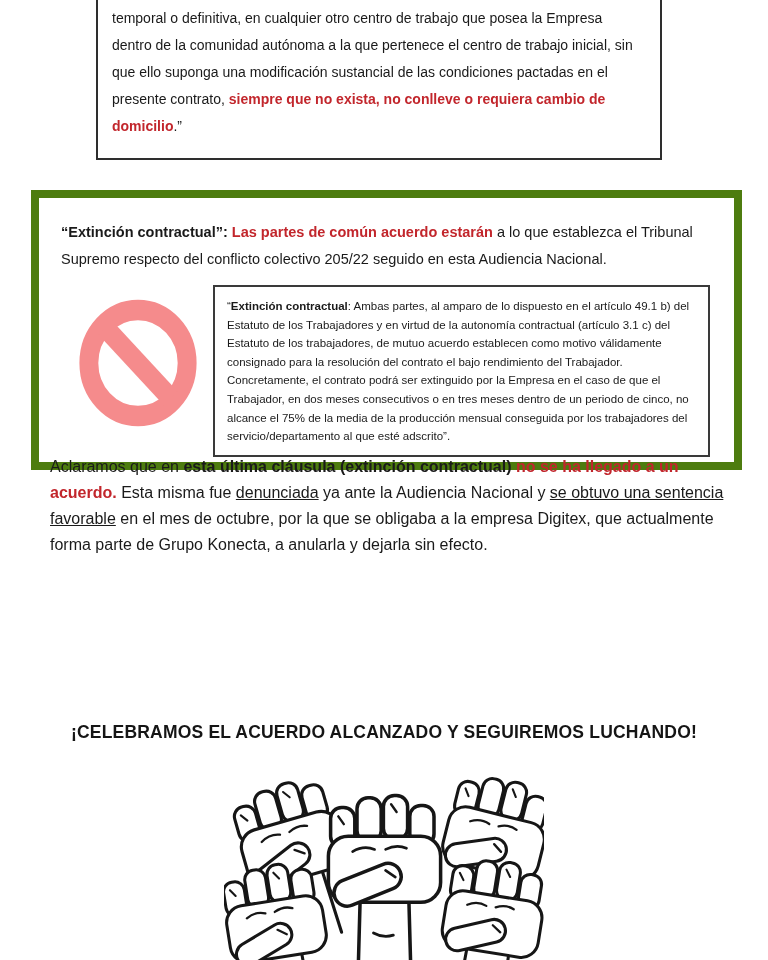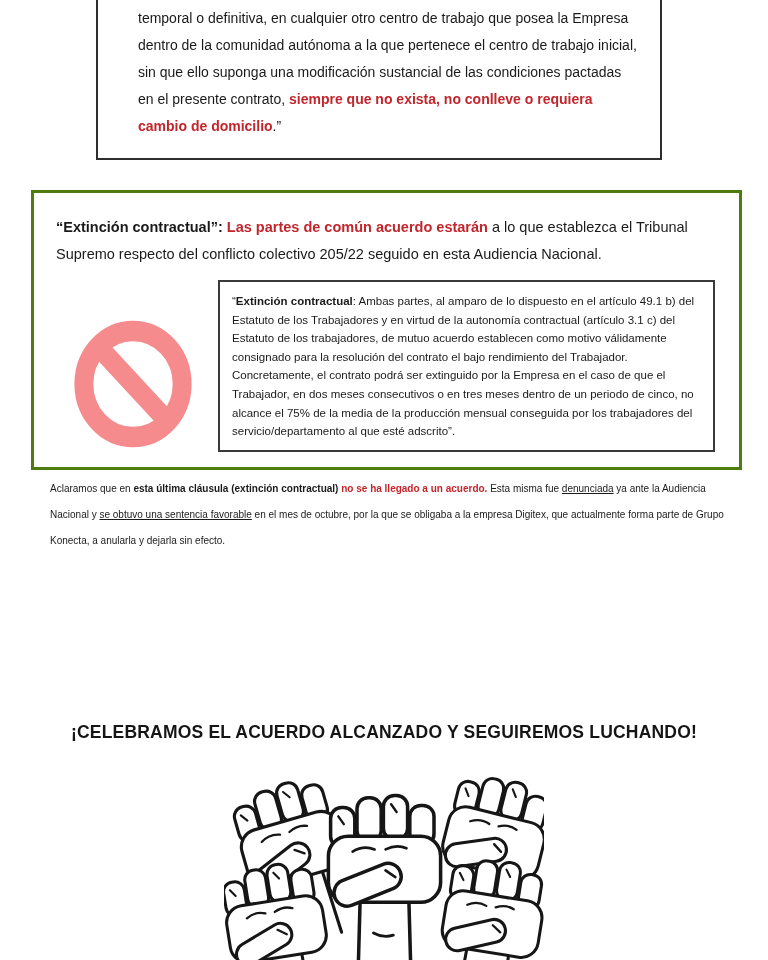--- a/index.html
+++ b/index.html
@@ -14,51 +14,51 @@
     color: #1a1a1a;
   }
 
   
   .top-box {
     position: absolute;
     left: 96px; top: 0;
     width: 566px;
     border: 2px solid #2e2e2e;
     border-top: none;
-    padding: 5px 20px 18px 40px;
+    padding: 5px 20px 18px 14px;
     font-size: 14px;
     line-height: 27px;
   }
 
   
   .agreement-box {
     position: absolute;
     left: 31px; top: 190px;
     width: 711px; height: 280px;
-    border: 3px solid #4d7c0f;
+    border: 8px solid #4d7c0f;
     padding: 21px 24px 0 22px;
   }
   .agreement-intro { font-size: 14.5px; line-height: 27px; }
-  .agreement-row { display: flex; align-items: flex-end; margin-top: 12px; }
+  .agreement-row { display: flex; align-items: flex-start; margin-top: 12px; }
   .prohibition { flex: none; margin-left: 14px; margin-top: 10px; }
   .inner-quote-box {
     margin-left: auto;
     width: 497px;
     border: 2px solid #3a3a3a;
     padding: 10px 12px 9px 12px;
     font-size: 11.5px;
     line-height: 18.6px;
   }
 
   
   .body-text {
     position: absolute;
-    left: 50px; top: 476px;
+    left: 50px; top: 454px;
     width: 676px;
-    font-size: 10px;
+    font-size: 16px;
     line-height: 26px;
   }
 
   .headline {
     position: absolute;
     left: 0; top: 722px;
     width: 768px;
     text-align: center;
     font-weight: bold;
     font-size: 17.5px;

